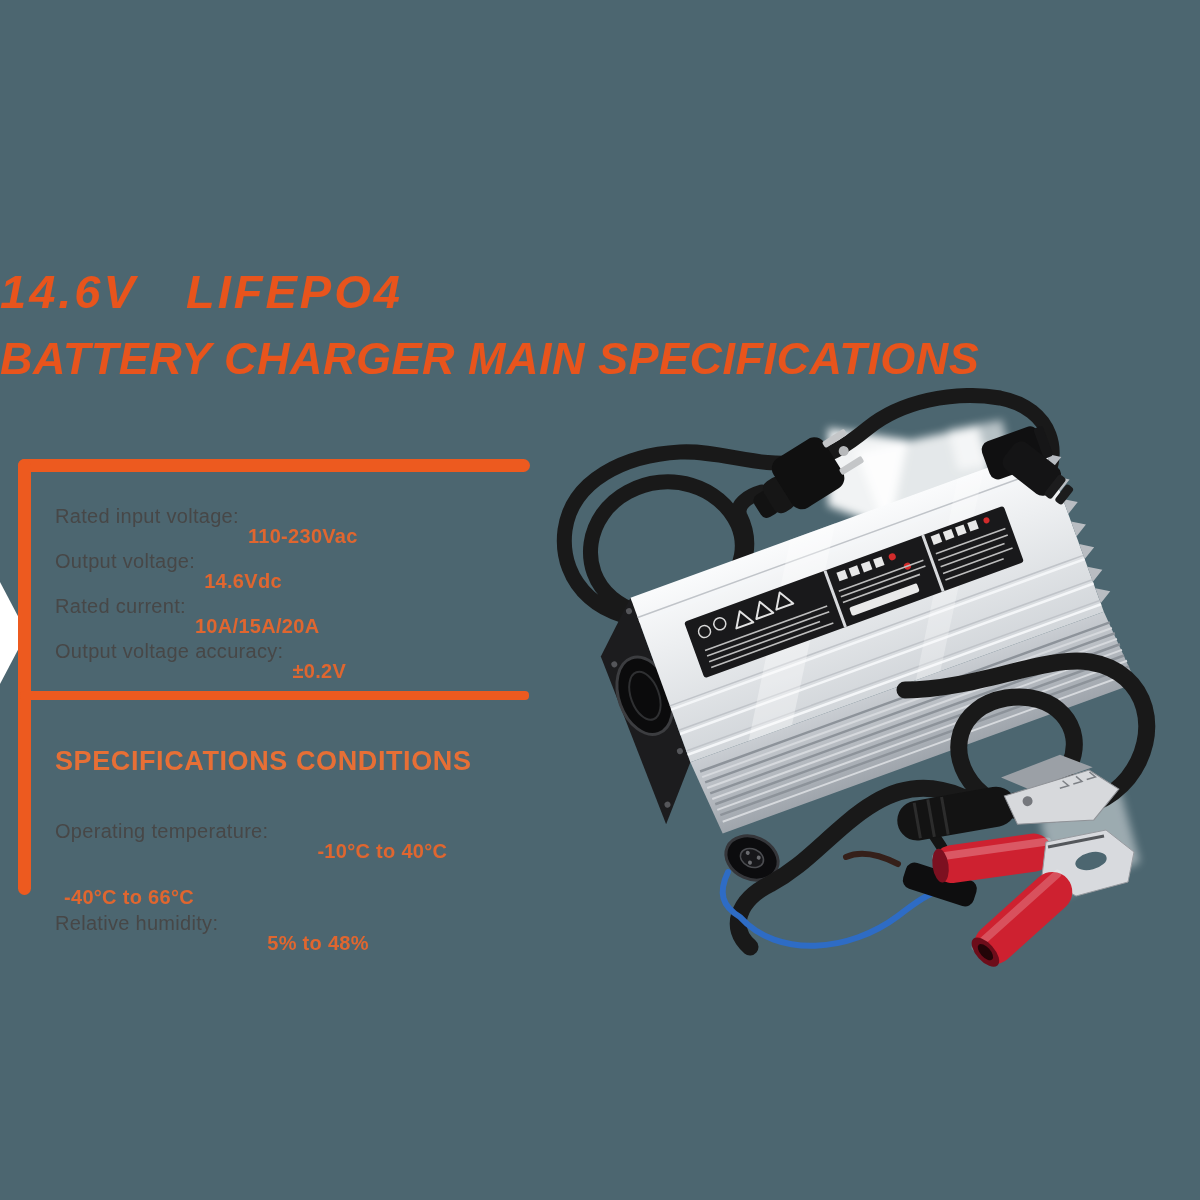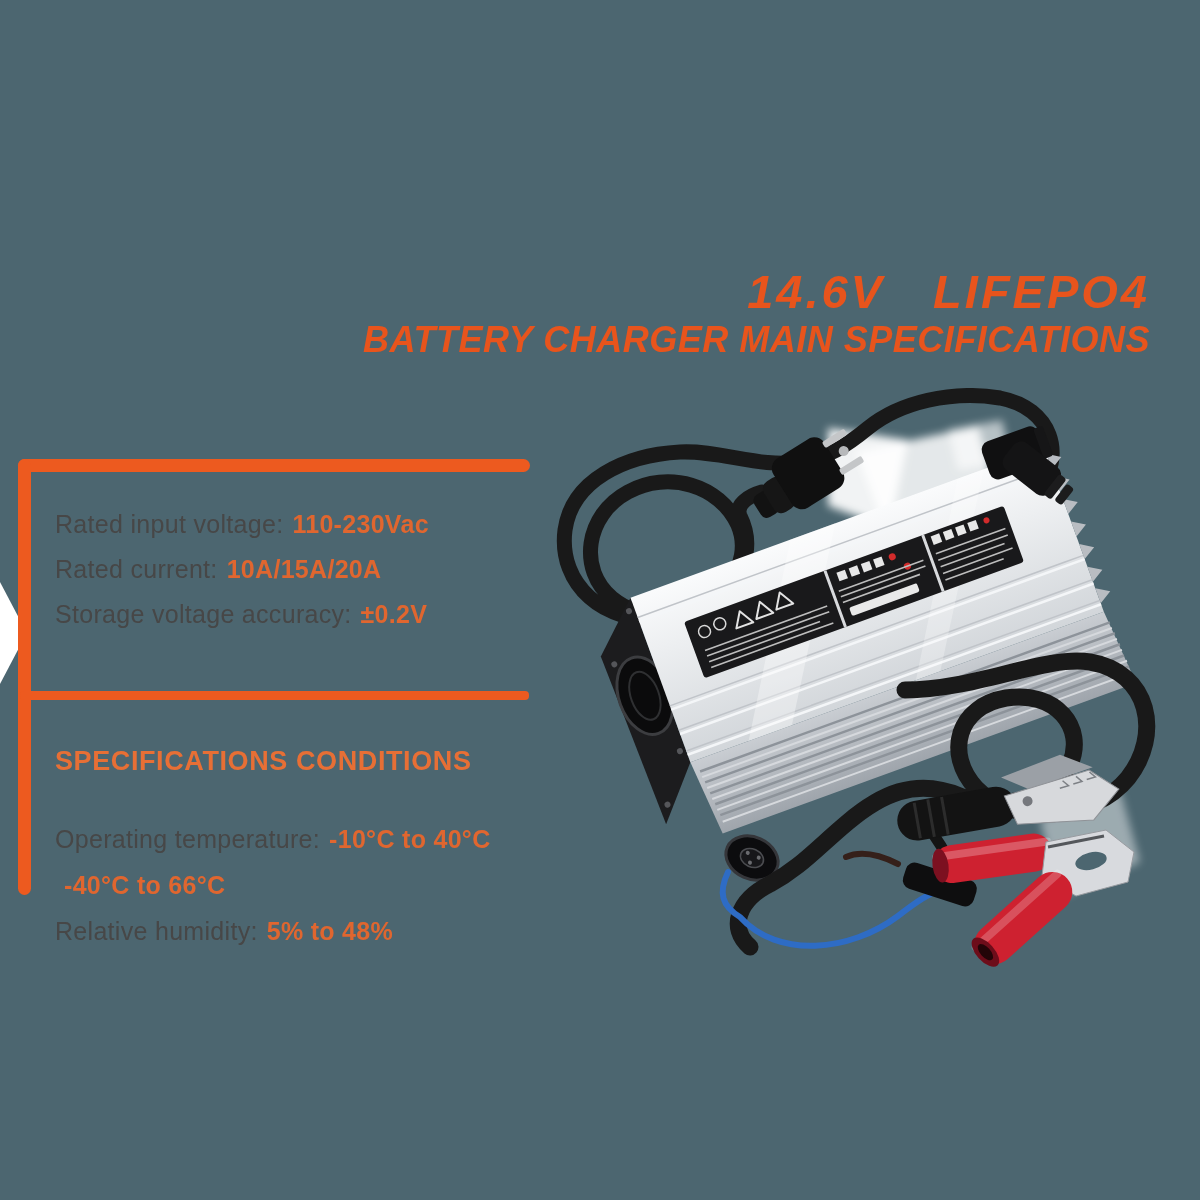--- a/index.html
+++ b/index.html
@@ -1,40 +1,40 @@
 <!DOCTYPE html>
 <html style="--background: #4C6670; --accent: #E8541C; --bar_orange: #ED5A1F; --value_orange: #E0662F; --env_orange: #E76F35; --label_gray: #474747; --cable_black: #191919; --clip_red: #CE2130; --wire_blue: #2E6CC5; --body_silver: #E9EBEE;"><head>
 <meta charset="utf-8">
 <style>
   html,body{margin:0;padding:0;}
   body{font-family:"Liberation Sans", sans-serif;}
   .stage{position:relative;width:1200px;height:1200px;overflow:hidden;
          background:var(--background,#4C6670);}
 
   
-  .title{position:absolute;left:0;top:268px;width:1150px;text-align:right;
+  .title{position:absolute;left:0;top:268px;width:1150px;text-align:left;
          color:var(--accent,#E8541C);font-style:italic;font-weight:bold;line-height:1.02;}
   .title .t1{font-size:47px;letter-spacing:3px;white-space:pre;}
-  .title .t2{font-size:36px;margin-top:6px;letter-spacing:0.5px;}
+  .title .t2{font-size:45px;margin-top:20px;letter-spacing:0.5px;}
 
   
   .bar{position:absolute;background:var(--bar_orange,#ED5A1F);z-index:3;}
   .bar-top{left:18px;top:459px;width:512px;height:13px;border-radius:7px;}
   .bar-left{left:18px;top:459px;width:13px;height:436px;border-radius:7px;}
   .bar-mid{left:20px;top:691px;width:509px;height:9px;border-radius:4px;}
   .notch{position:absolute;left:0;top:582px;width:23px;height:102px;background:#ffffff;
          clip-path:polygon(0 0,100% 43%,100% 57%,0 100%);z-index:2;}
 
   
   .spec-list{position:absolute;left:55px;top:494px;z-index:4;}
-  .spec-row{height:45px;display:flex;align-items:flex-end;font-size:25px;}
+  .spec-row{height:45px;display:flex;align-items:center;font-size:20px;}
   .env{position:absolute;left:55px;top:714px;z-index:4;}
   .env-header{height:40px;display:flex;align-items:center;font-size:27px;font-weight:bold;
               color:var(--env_orange,#E76F35);letter-spacing:0.6px;}
-  .env .spec-row{height:46px;}
+  .env .spec-row{height:46px;gap:40px;}
   .lbl{color:var(--label_gray,#474747);letter-spacing:0.3px;}
   .val{color:var(--value_orange,#E0662F);font-weight:bold;margin-left:9px;letter-spacing:0.3px;margin-top:40px;}
 
   
   .charger{position:absolute;left:0;top:0;width:1200px;height:1200px;margin:0;z-index:1;}
   .charger svg{display:block;width:100%;height:100%;}
 </style>
 </head>
 <body>
 
@@ -51,25 +51,29 @@
     <div class="bar bar-mid"></div>
     <div class="notch"></div>
   </div>
 
   <section class="spec-list">
     <div class="spec-row">
       <span class="lbl">Rated input voltage:</span>
       <span class="val">110-230Vac</span>
     </div>
     <div class="spec-row">
+      <span class="lbl">Output voltage:</span>
+      <span class="val">14.6Vdc</span>
+    </div>
+    <div class="spec-row">
       <span class="lbl">Rated current:</span>
       <span class="val">10A/15A/20A</span>
     </div>
     <div class="spec-row">
-      <span class="lbl">Storage voltage accuracy:</span>
+      <span class="lbl">Output voltage accuracy:</span>
       <span class="val">±0.2V</span>
     </div>
   </section>
 
   <section class="env">
     <h3 class="env-header">SPECIFICATIONS CONDITIONS</h3>
     <div class="spec-row">
       <span class="lbl">Operating temperature:</span>
       <span class="val">-10°C to 40°C</span>
     </div>

